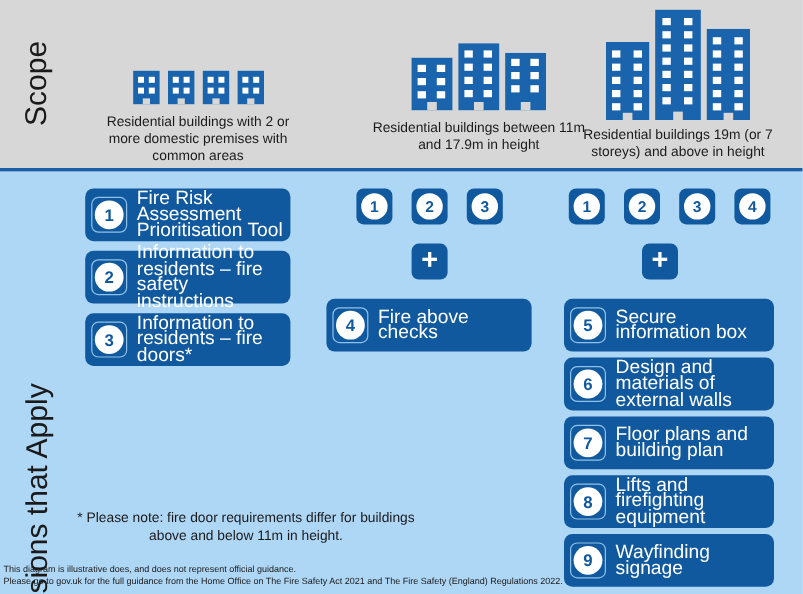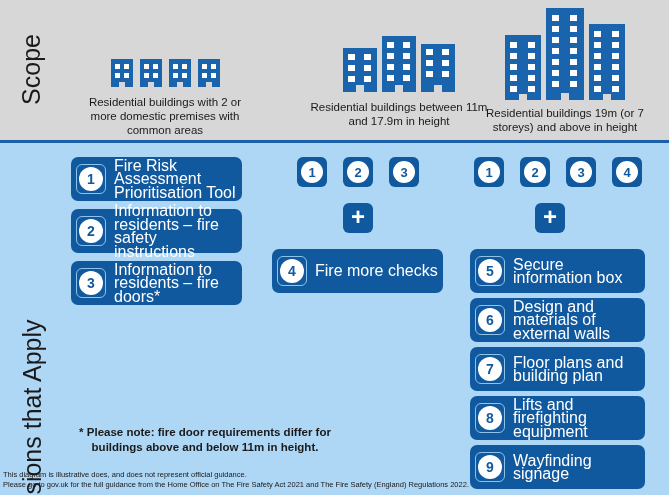--- a/index.html
+++ b/index.html
@@ -152,21 +152,20 @@
   
   #footnote {
     position: absolute;
     left: 55px;
     top: 425px;
     width: 300px;
     font-size: 11.5px;
     line-height: 14.5px;
     color: #1a1a1a;
     text-align: center;
-    font-weight: bold;
   }
   #footer {
     position: absolute;
     left: 3px;
     top: 470px;
     width: 520px;
     font-size: 7.5px;
     line-height: 10px;
     color: #1a1a1a;
   }
@@ -346,21 +345,21 @@
       <div class="badge-circle">3</div>
     </div>
     <div class="chip" style="left:343px; top:60px;">
       <span class="plus-glyph">+</span>
     </div>
 
     <div class="card" style="left:272px; top:106px; width:171px; height:44px;">
       <div class="badge">
         <div class="badge-circle">4</div>
       </div>
-      <div class="card-label">Fire more checks</div>
+      <div class="card-label">Fire above checks</div>
     </div>
 
     <div class="chip" style="left:474px; top:14px;">
       <div class="badge-circle">1</div>
     </div>
     <div class="chip" style="left:520px; top:14px;">
       <div class="badge-circle">2</div>
     </div>
     <div class="chip" style="left:566px; top:14px;">
       <div class="badge-circle">3</div>

